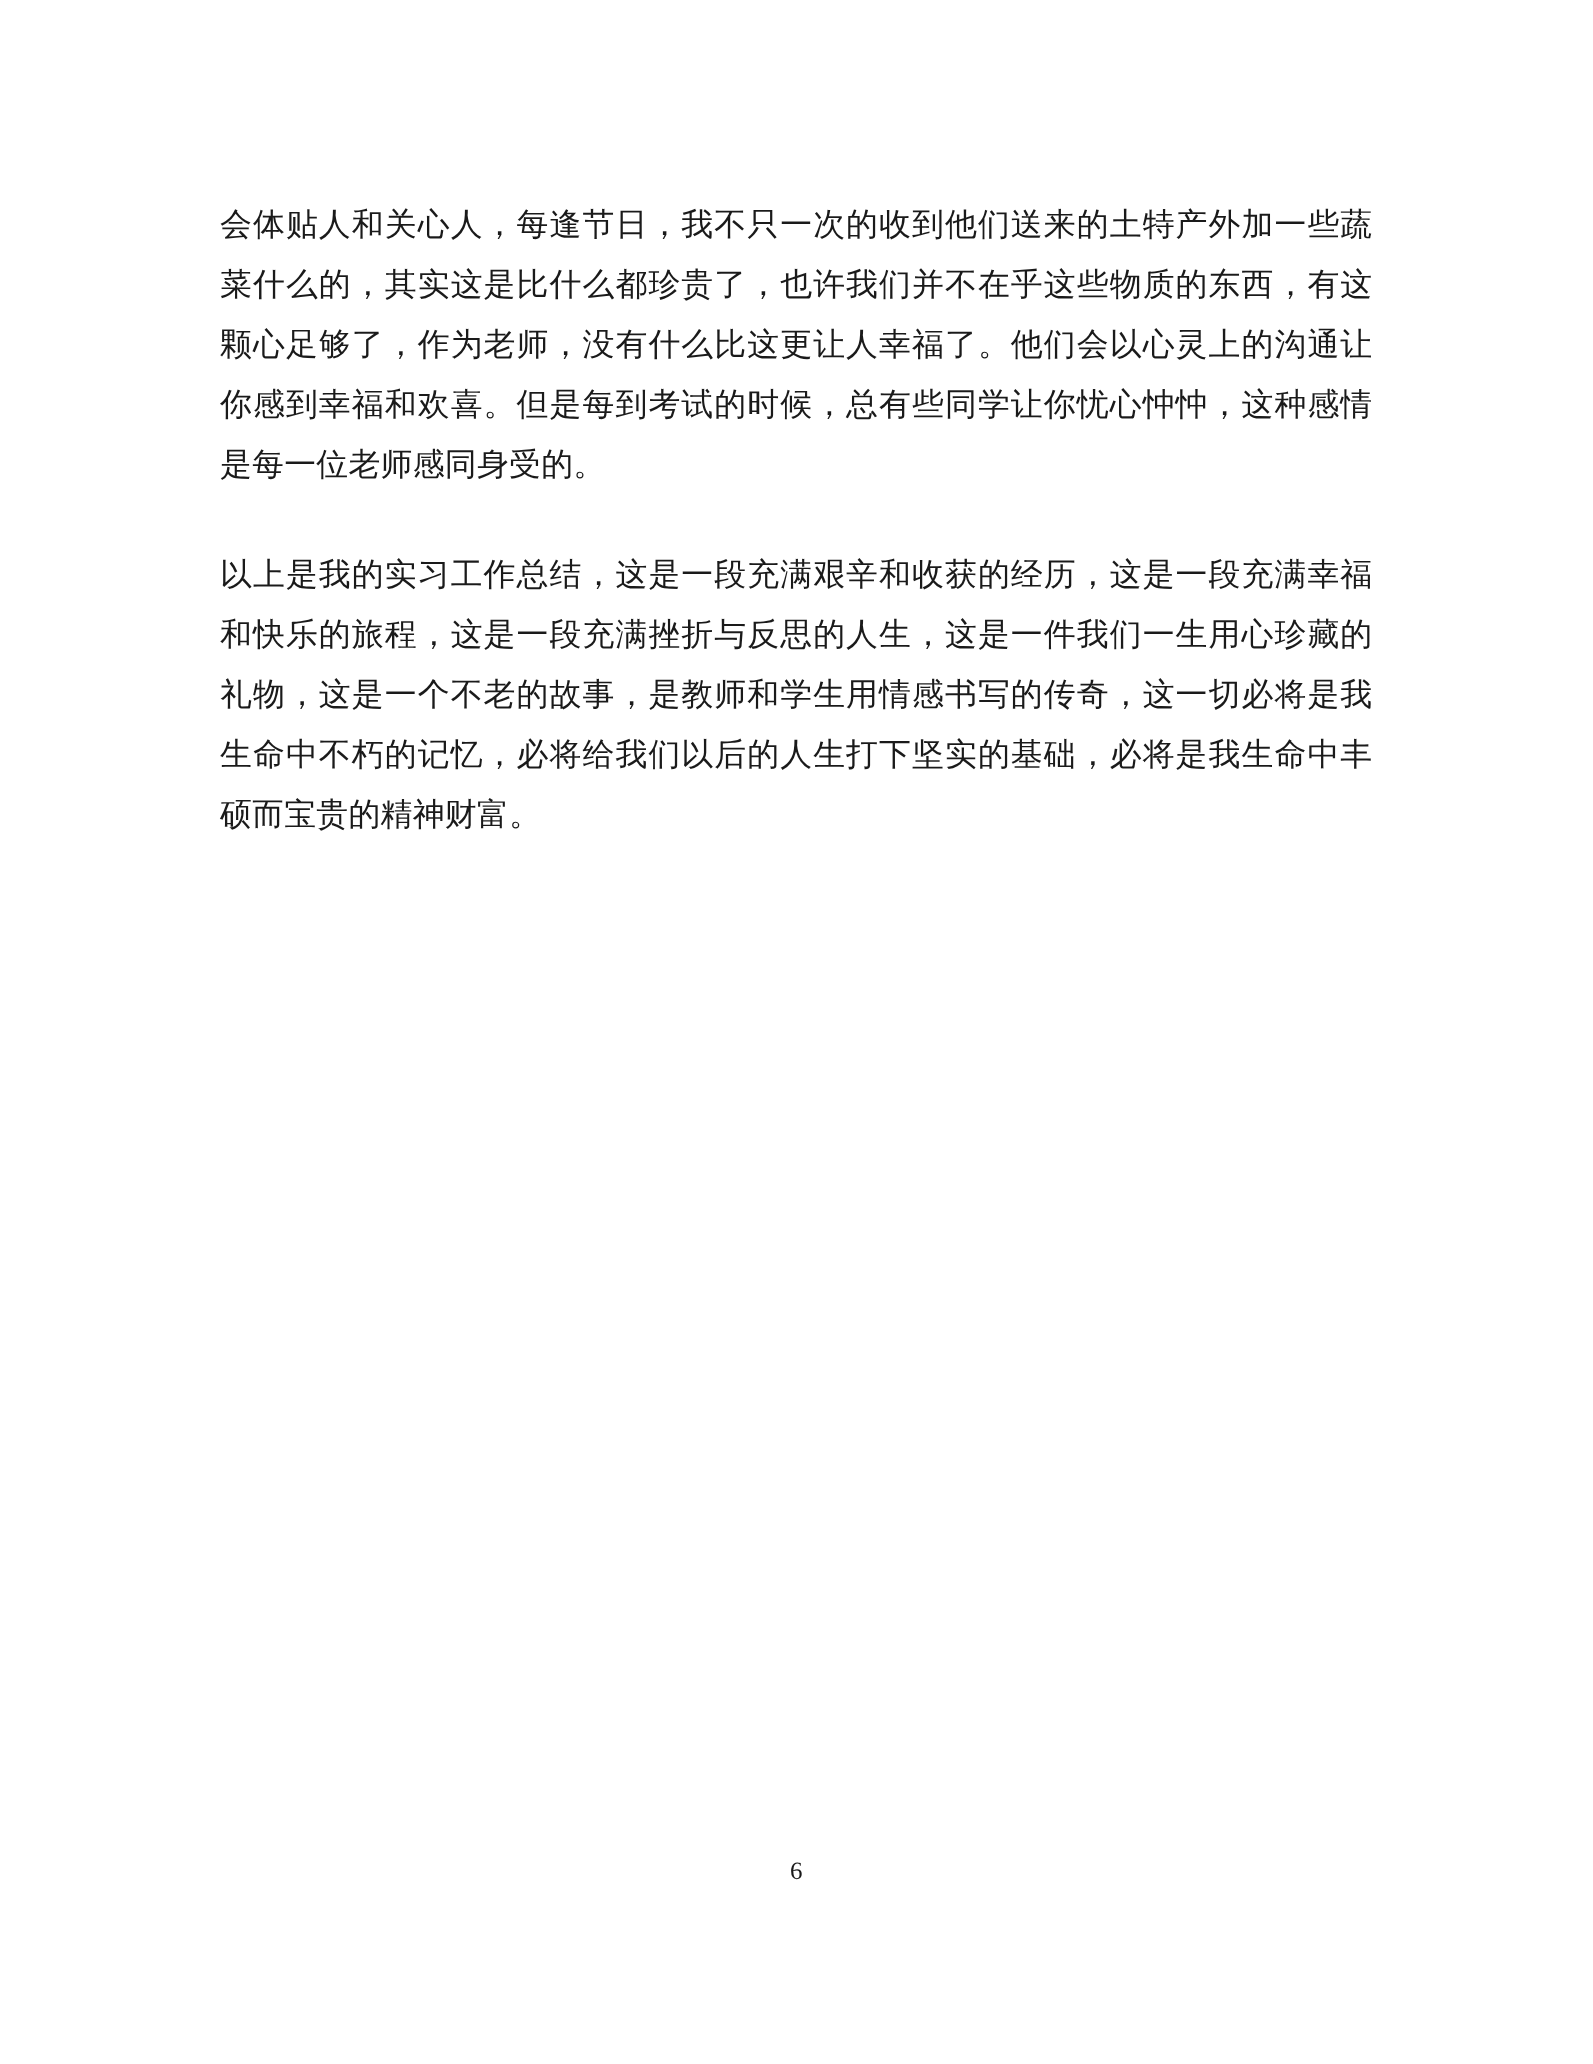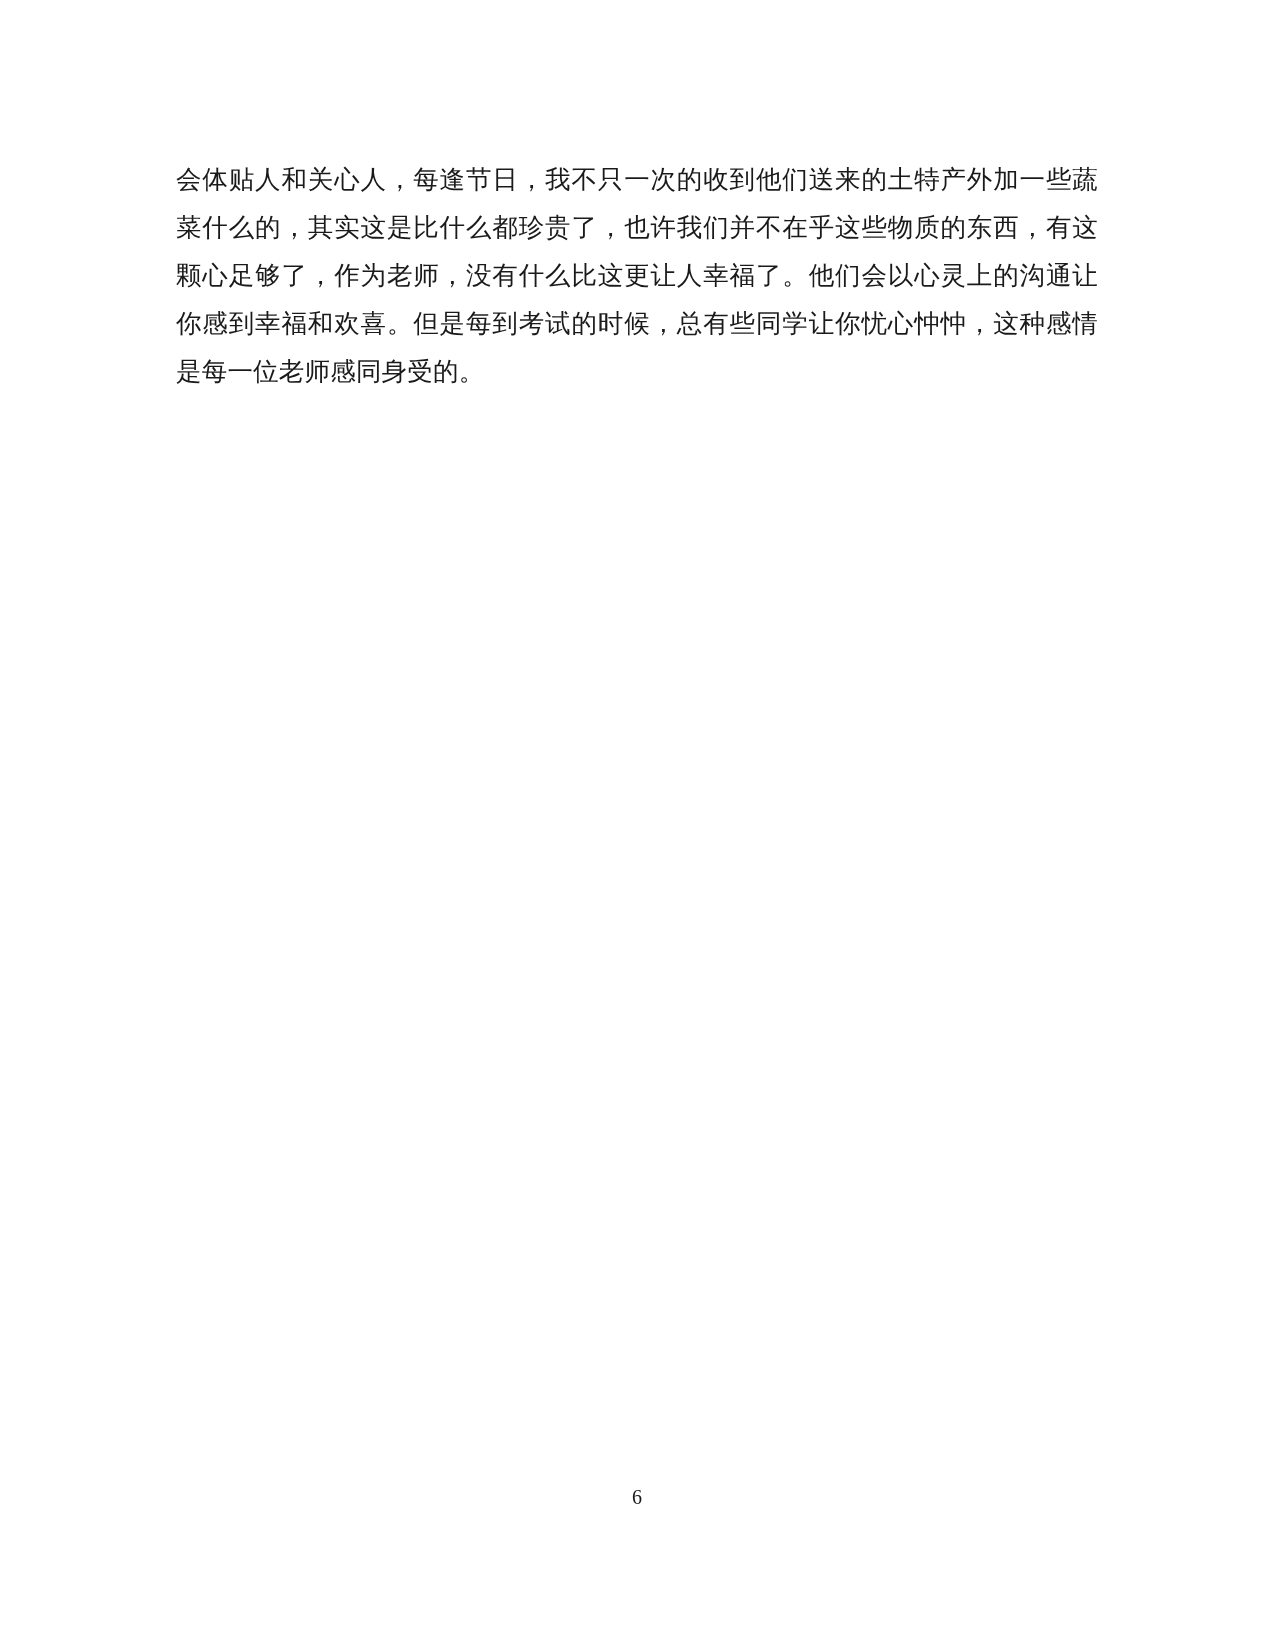--- a/index.html
+++ b/index.html
@@ -45,15 +45,16 @@
     font-size: 20px;
     color: #1a1a1a;
   }
 </style>
 </head>
 <body>
 
 <div class="page">
   <div class="content">
     <p class="para">会体贴人和关心人，每逢节日，我不只一次的收到他们送来的土特产外加一些蔬菜什么的，其实这是比什么都珍贵了，也许我们并不在乎这些物质的东西，有这颗心足够了，作为老师，没有什么比这更让人幸福了。他们会以心灵上的沟通让你感到幸福和欢喜。但是每到考试的时候，总有些同学让你忧心忡忡，这种感情是每一位老师感同身受的。</p>
+    <p class="para">以上是我的实习工作总结，这是一段充满艰辛和收获的经历，这是一段充满幸福和快乐的旅程，这是一段充满挫折与反思的人生，这是一件我们一生用心珍藏的礼物，这是一个不老的故事，是教师和学生用情感书写的传奇，这一切必将是我生命中不朽的记忆，必将给我们以后的人生打下坚实的基础，必将是我生命中丰硕而宝贵的精神财富。</p>
   </div>
   <div class="page-number">6</div>
 </div>
 
 </body></html>

